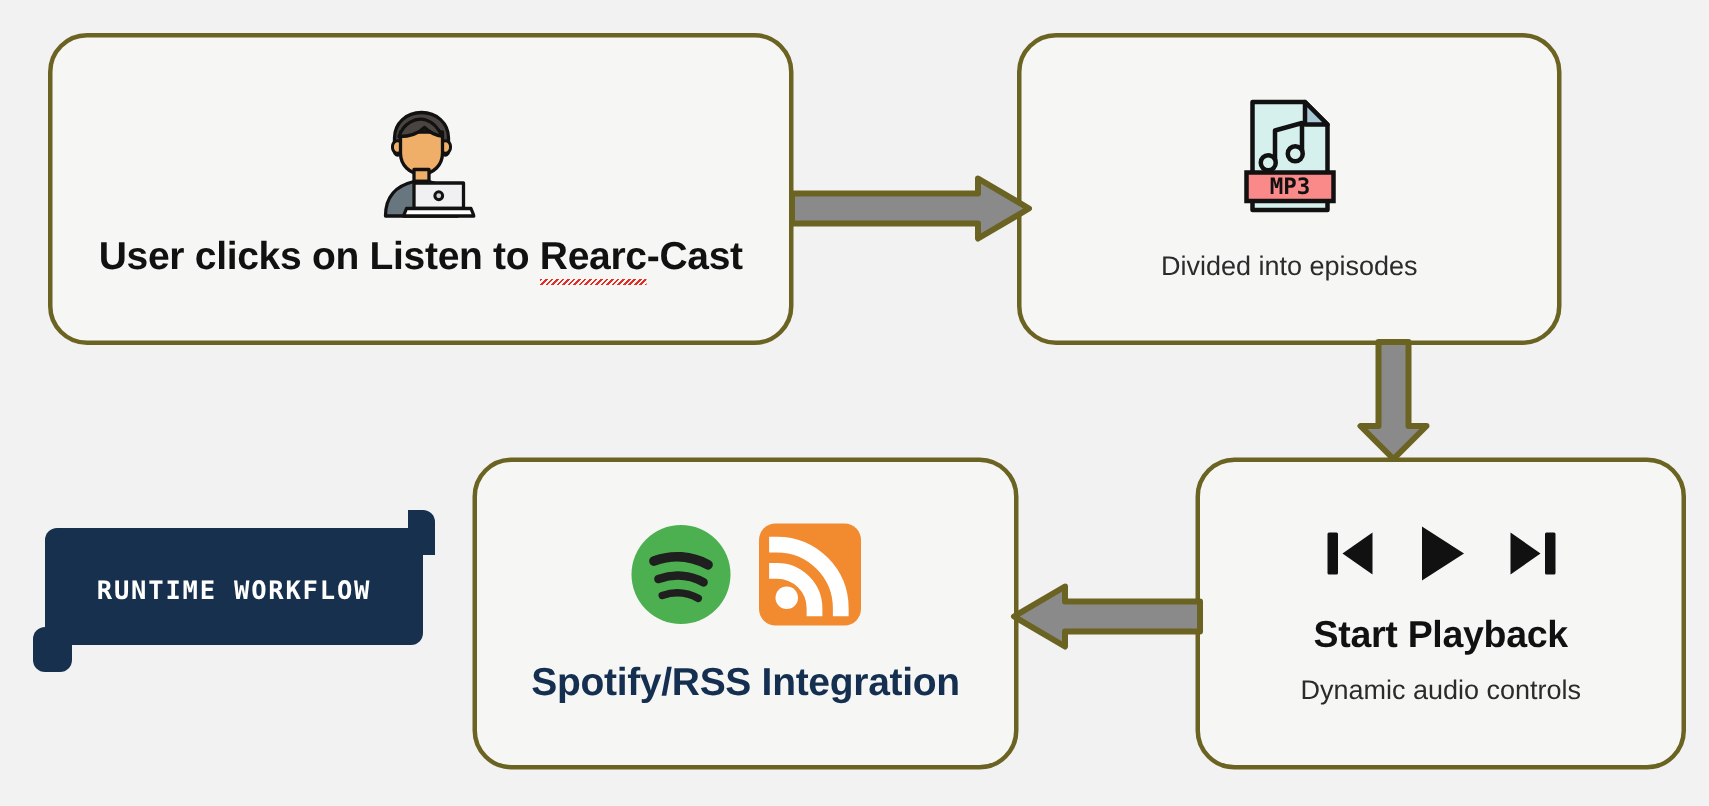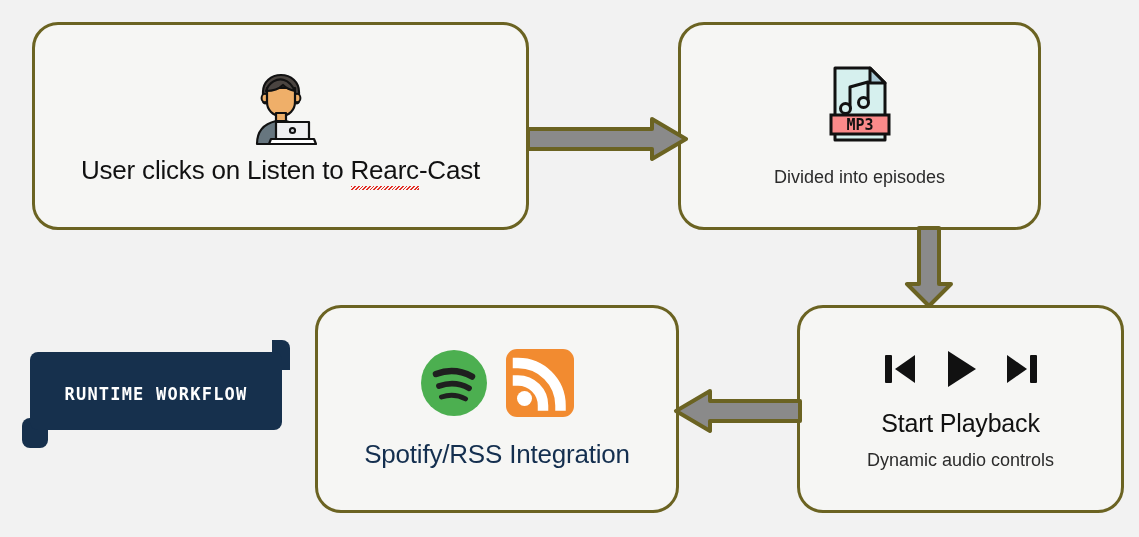--- a/index.html
+++ b/index.html
@@ -34,21 +34,21 @@
   }
   .node-icon {
     display: flex;
     align-items: center;
     justify-content: center;
     gap: 14px;
     margin-bottom: 10px;
   }
   .node-title {
     font-size: 25px;
-    font-weight: normal;
+    font-weight: bold;
     color: #111111;
     letter-spacing: -0.2px;
     text-align: center;
     line-height: 1.15;
     white-space: nowrap;
   }
   .node-sub {
     font-size: 18px;
     color: #2b2b2b;
     text-align: center;

